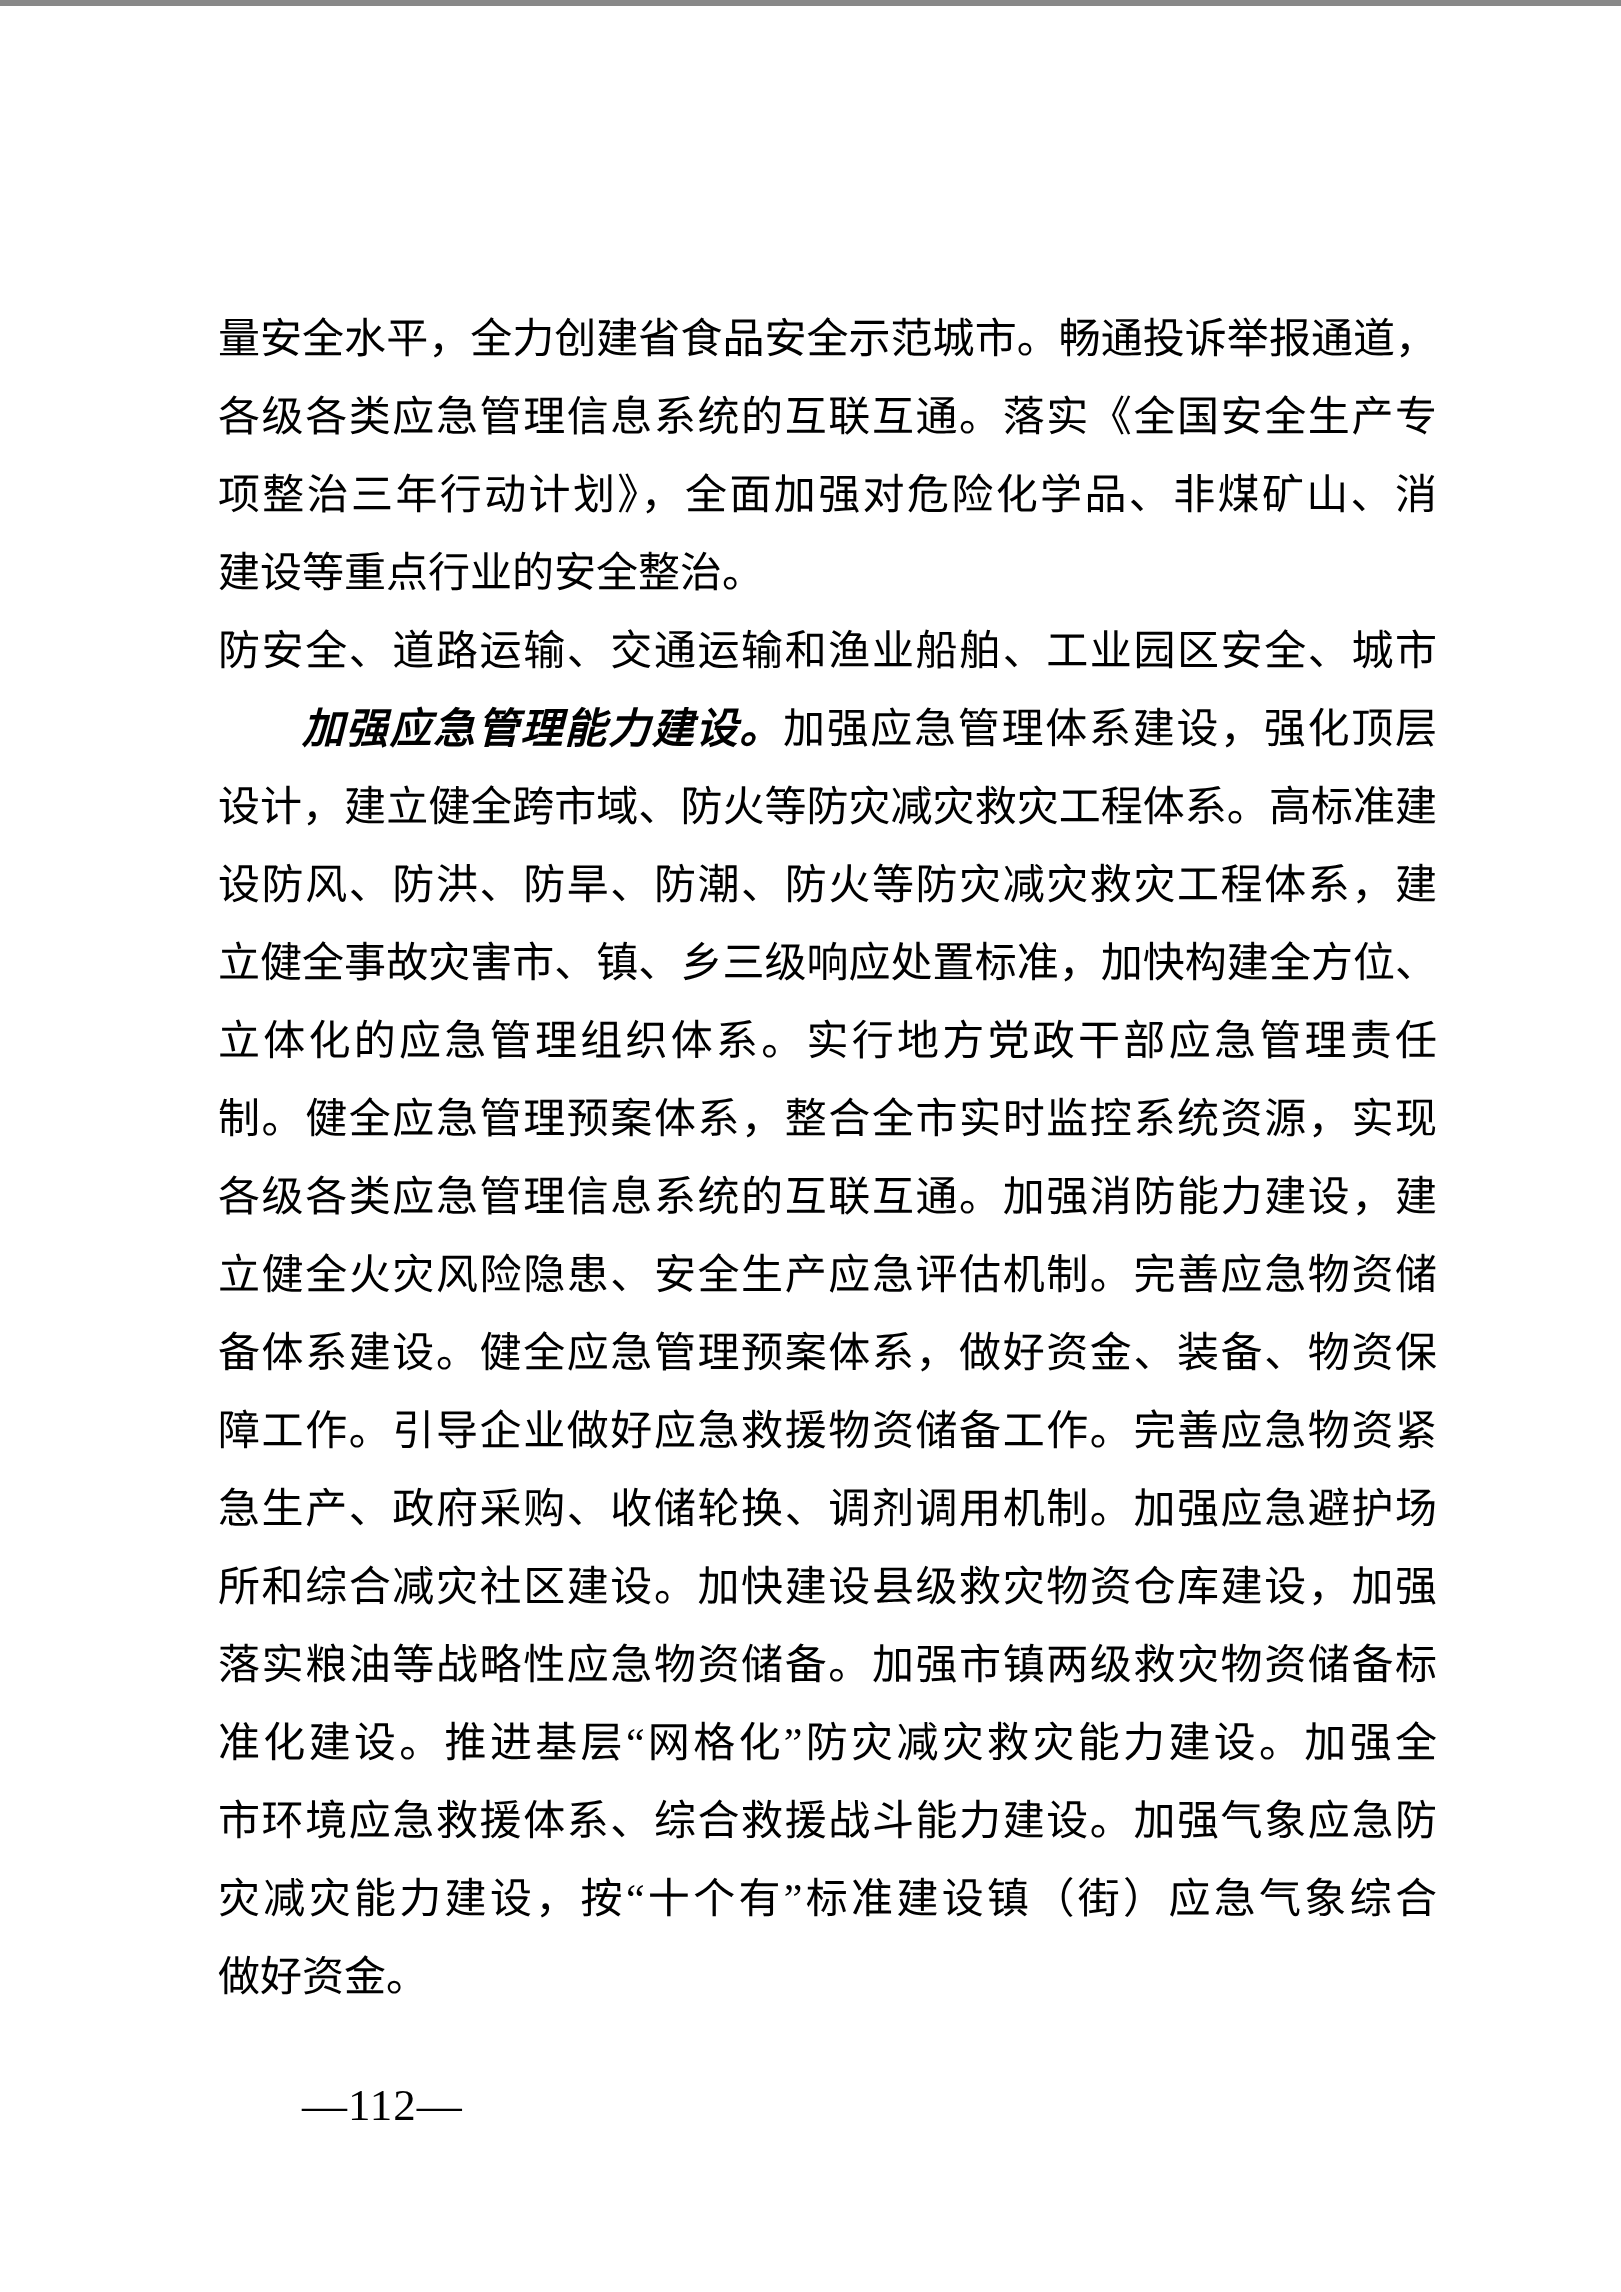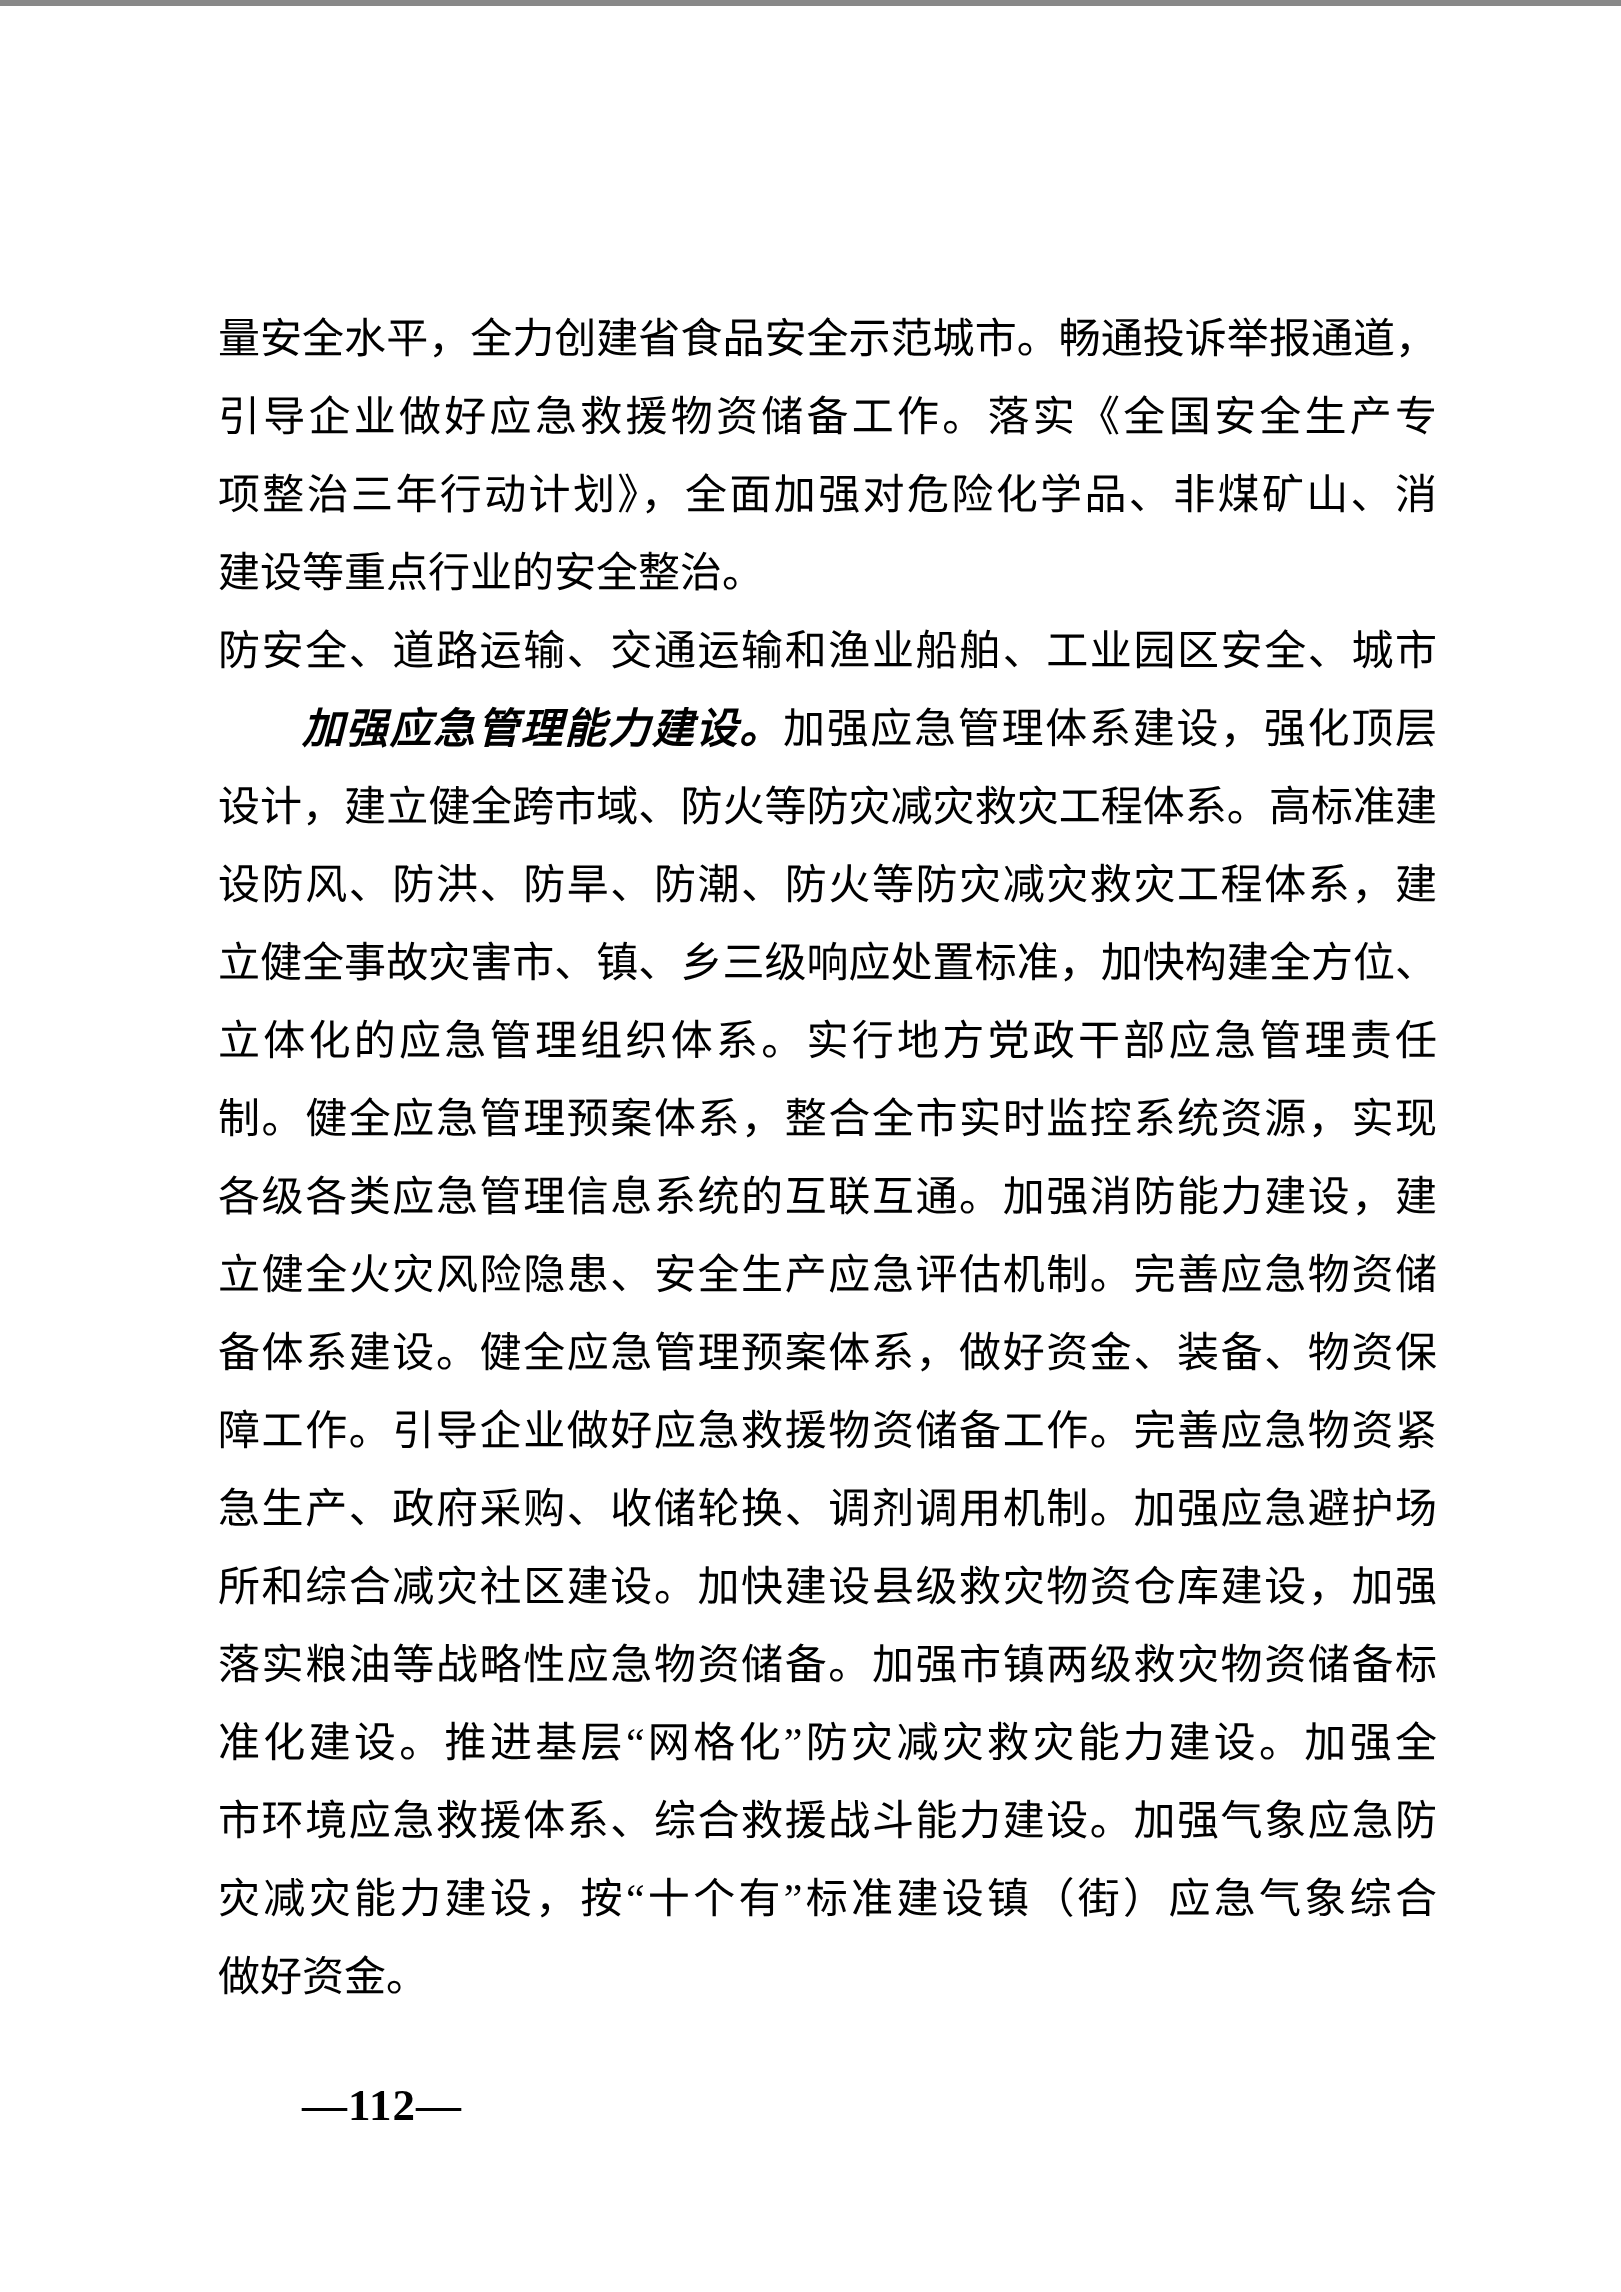--- a/index.html
+++ b/index.html
@@ -44,30 +44,29 @@
     font-style: italic;
   }
   .page-number {
     position: absolute;
     left: 302px;
     top: 2070px;
     font-size: 45px;
     line-height: 59px;
     letter-spacing: 1px;
     color: #000000;
-    font-weight: bold;
   }
 </style>
 </head>
 <body>
 
 <div class="page">
   <div class="text-block" id="text-block">
       <div class="line justify"><span>量安全水平，全力创建省食品安全示范城市。畅通投诉举报通道，</span></div>
-      <div class="line justify"><span>引导企业做好应急救援物资储备工作。落实《全国安全生产专</span></div>
+      <div class="line justify"><span>各级各类应急管理信息系统的互联互通。落实《全国安全生产专</span></div>
       <div class="line justify"><span>项整治三年行动计划》，全面加强对危险化学品、非煤矿山、消</span></div>
       <div class="line"><span>建设等重点行业的安全整治。</span></div>
       <div class="line justify"><span>防安全、道路运输、交通运输和渔业船舶、工业园区安全、城市</span></div>
       <div class="line justify indent"><span class="bold">加强应急管理能力建设。</span><span>加强应急管理体系建设，强化顶层</span></div>
       <div class="line justify"><span>设计，建立健全跨市域、防火等防灾减灾救灾工程体系。高标准建</span></div>
       <div class="line justify"><span>设防风、防洪、防旱、防潮、防火等防灾减灾救灾工程体系，建</span></div>
       <div class="line justify"><span>立健全事故灾害市、镇、乡三级响应处置标准，加快构建全方位、</span></div>
       <div class="line justify"><span>立体化的应急管理组织体系。实行地方党政干部应急管理责任</span></div>
       <div class="line justify"><span>制。健全应急管理预案体系，整合全市实时监控系统资源，实现</span></div>
       <div class="line justify"><span>各级各类应急管理信息系统的互联互通。加强消防能力建设，建</span></div>

